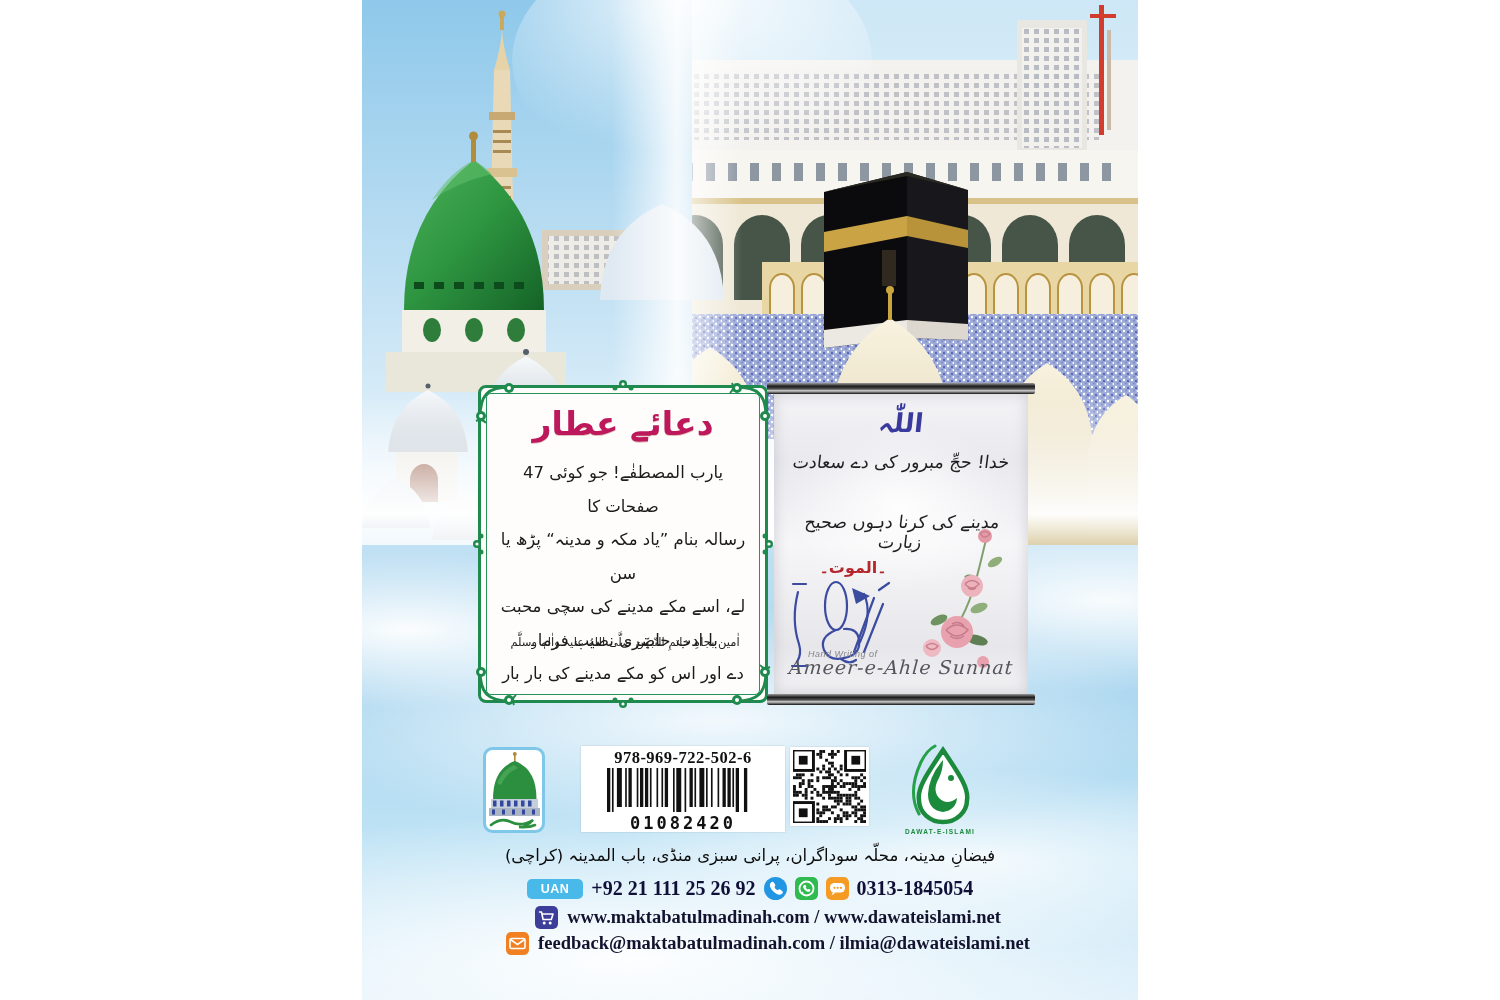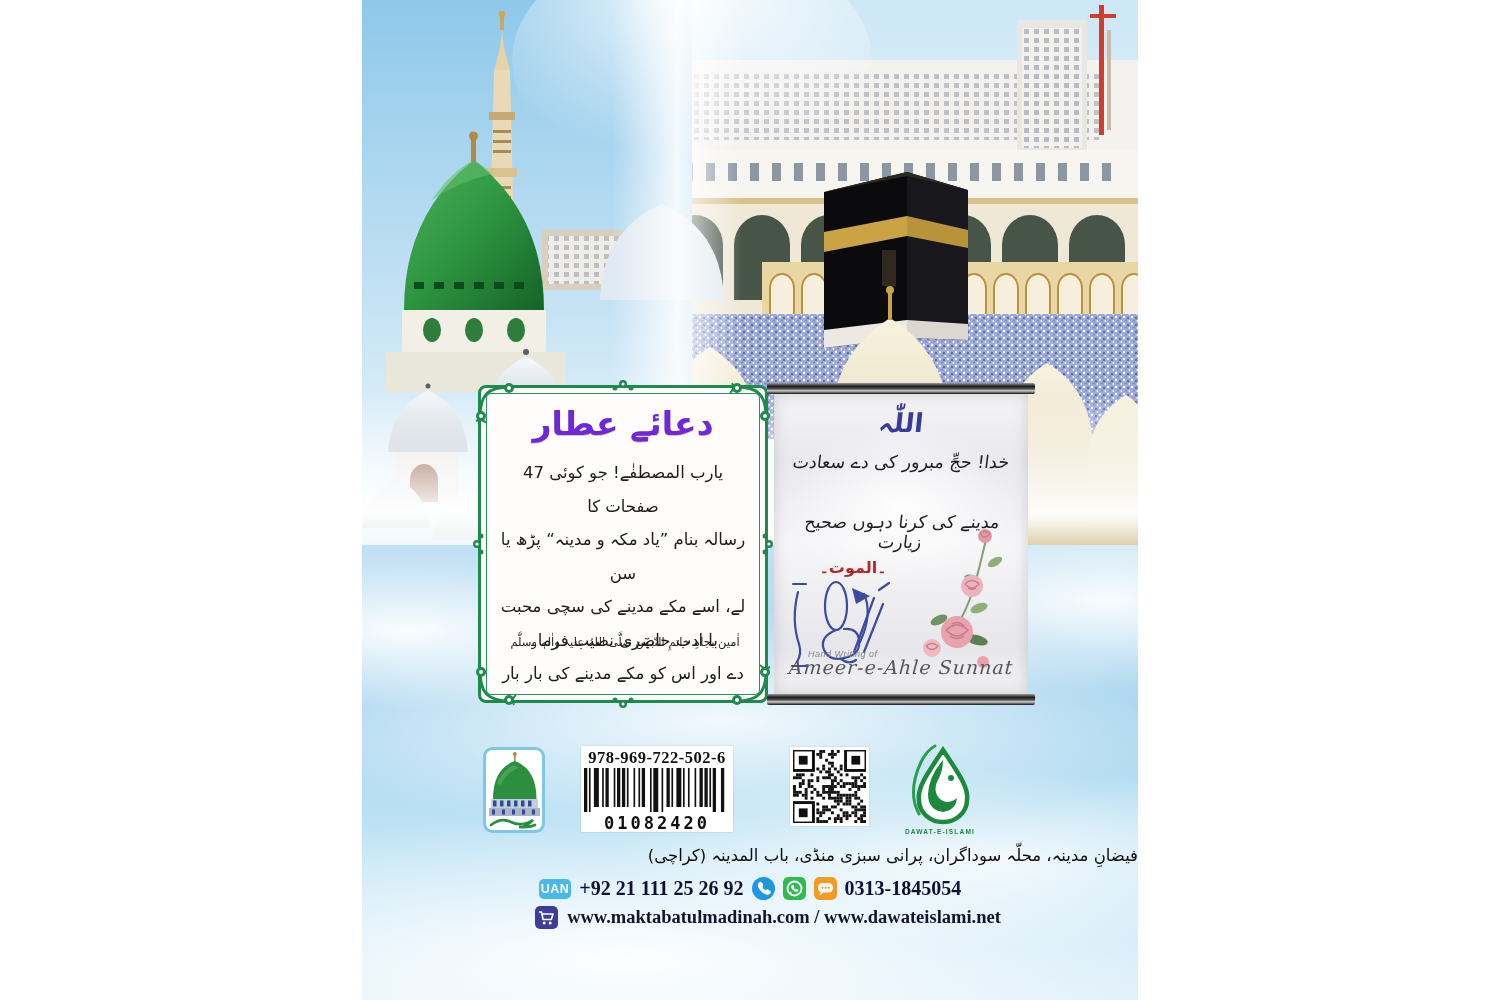--- a/index.html
+++ b/index.html
@@ -20,21 +20,21 @@
   .dua-frame .inner{position:absolute;left:5px;top:5px;right:5px;bottom:5px;border:1.6px solid #27925a;border-radius:5px;}
   .corner-orn{width:44px;height:44px;}
   .orn-tl{left:-8px;top:-8px;} .orn-tr{right:-8px;top:-8px;transform:rotate(90deg);}
   .orn-br{right:-8px;bottom:-8px;transform:rotate(180deg);} .orn-bl{left:-8px;bottom:-8px;transform:rotate(270deg);}
   .edge-orn{width:26px;height:14px;}
   .orn-top{left:50%;top:-9px;transform:translateX(-50%);}
   .orn-bottom{left:50%;bottom:-9px;transform:translateX(-50%) rotate(180deg);}
   .orn-left{left:-15px;top:50%;transform:translateY(-50%) rotate(-90deg);}
   .orn-right{right:-15px;top:50%;transform:translateY(-50%) rotate(90deg);}
   .dua-title{left:0;right:0;top:16px;text-align:center;direction:rtl;font-size:33px;font-weight:bold;
-    color:#6d28d9;text-shadow:0 1px 0 rgba(120,40,0,.25);}
+    color:#be185d;text-shadow:0 1px 0 rgba(120,40,0,.25);}
   .dua-lines{left:14px;right:14px;top:68px;direction:rtl;text-align:center;font-size:16.5px;line-height:33.5px;color:#1b1b1b;}
   .dua-amen{left:12px;right:8px;top:247px;direction:rtl;text-align:center;font-size:11.5px;color:#222;}
   
   .scroll{left:410px;top:383px;width:258px;height:322px;}
   .scroll .rod{left:-5px;width:268px;height:11px;border-radius:2px;
     background:linear-gradient(180deg,#9a9a9a 0%,#1c1c1c 30%,#555 55%,#cfcfcf 70%,#111 100%);}
   .scroll .rod.top{top:0;} .scroll .rod.bottom{bottom:0;}
   .scroll .paper{left:2px;right:2px;top:11px;bottom:11px;
     background:
       radial-gradient(160px 120px at 50% 38%, rgba(255,255,255,.9), rgba(255,255,255,0) 70%),
@@ -45,33 +45,33 @@
   .verse{left:6px;right:6px;direction:rtl;text-align:center;color:#1f1f1f;font-size:17.5px;transform:skewX(-7deg);}
   .verse.v1{top:58px;} .verse.v2{top:118px;}
   .scroll-attr{left:0;right:96px;top:164px;text-align:center;font-size:16px;font-weight:bold;color:#b3272d;direction:rtl;}
   .caption-wrap{left:0;right:0;bottom:16px;text-align:center;}
   .caption-small{position:absolute;left:34px;top:-7px;font-family:Liberation Sans, sans-serif;font-style:italic;
     font-size:9px;color:#84848c;letter-spacing:.5px;}
   .caption-main{font-family:"DejaVu Serif",serif;font-style:italic;font-size:19px;color:#55555e;
     letter-spacing:1px;transform:skewX(-4deg);display:inline-block;}
   
   .maktaba-logo{left:121px;top:747px;}
-  .barcode-box{left:219px;top:746px;width:152px;height:86px;background:#ffffff;text-align:center;box-shadow:0 0 2px rgba(0,0,0,.15);}
+  .barcode-box{left:219px;top:746px;width:204px;height:86px;background:#ffffff;text-align:center;box-shadow:0 0 2px rgba(0,0,0,.15);}
   .isbn{font-family:"Liberation Serif",serif;font-weight:bold;font-size:16.5px;color:#111;margin-top:2px;letter-spacing:.5px;}
   .barcode-digits{font-family:"DejaVu Sans Mono",monospace;font-weight:bold;font-size:17px;color:#111;letter-spacing:3px;margin-top:-3px;}
   .qr-box{left:428px;top:747px;width:79px;height:79px;background:#fff;padding:3px;box-sizing:border-box;box-shadow:0 0 2px rgba(0,0,0,.15);}
   .dawat-logo{left:538px;top:744px;width:80px;text-align:center;}
   .dawat-label{font-size:6.5px;font-weight:bold;color:#1c8a3c;letter-spacing:1.2px;margin-top:-2px;font-family:"Liberation Sans",sans-serif;}
   
-  .contact{left:0;right:0;top:846px;text-align:right;color:#0f0f38;}
+  .contact{left:0;right:0;top:846px;text-align:center;color:#0f0f38;}
   .contact .row{margin:0 auto;}
   .addr{direction:rtl;font-size:16.5px;color:#0c0c0c;height:27px;}
   .phone-row{height:31px;font-family:"Liberation Serif",serif;font-weight:bold;font-size:20px;display:flex;align-items:center;justify-content:center;gap:8px;}
   .uan-badge{display:inline-block;background:#49b9ea;color:#fff;font-family:"Liberation Sans",sans-serif;
-    font-size:12.5px;font-weight:bold;padding:3px 2px;border-radius:5px;letter-spacing:.5px;}
+    font-size:12.5px;font-weight:bold;padding:3px 14px;border-radius:5px;letter-spacing:.5px;}
   .sq-icon{display:inline-flex;width:23px;height:23px;border-radius:5px;align-items:center;justify-content:center;vertical-align:middle;}
   .web-row,.mail-row{height:26px;font-family:"Liberation Serif",serif;font-weight:bold;font-size:18.5px;
     display:flex;align-items:center;justify-content:center;gap:9px;color:#13132f;padding-left:36px;}
 </style>
 </head>
 <body>
 
 <div class="cover">
 
   <svg class="abs" style="left:0;top:0" width="776" height="545" viewBox="0 0 776 545">
@@ -710,15 +710,23 @@
     <div class="row web-row">
       <svg class="sq-icon" width="23" height="23" viewBox="0 0 23 23">
         <rect width="23" height="23" rx="4" fill="#3c3e99"></rect>
         <path d="M4.5 6 h2 l1.6 7.5 h8.2 l1.7 -5.5 h-11" fill="none" stroke="#ffffff" stroke-width="1.6" stroke-linecap="round" stroke-linejoin="round"></path>
         <circle cx="9.2" cy="17" r="1.5" fill="#ffffff"></circle>
           <circle cx="15.2" cy="17" r="1.5" fill="#ffffff"></circle>
       </svg>
       <span>www.maktabatulmadinah.com  /  www.dawateislami.net</span>
     </div>
 
+    <div class="row mail-row">
+      <svg class="sq-icon" width="23" height="23" viewBox="0 0 23 23">
+        <rect width="23" height="23" rx="4" fill="#f08021"></rect>
+        <rect x="4" y="6.5" width="15" height="10" rx="1.5" fill="none" stroke="#ffffff" stroke-width="1.6"></rect>
+        <path d="M4.5 7.5 l7 5 l7 -5" fill="none" stroke="#ffffff" stroke-width="1.6"></path>
+      </svg>
+      <span>feedback@maktabatulmadinah.com  /  ilmia@dawateislami.net</span>
+    </div>
   </div>
 
 </div>
 
 </body></html>

